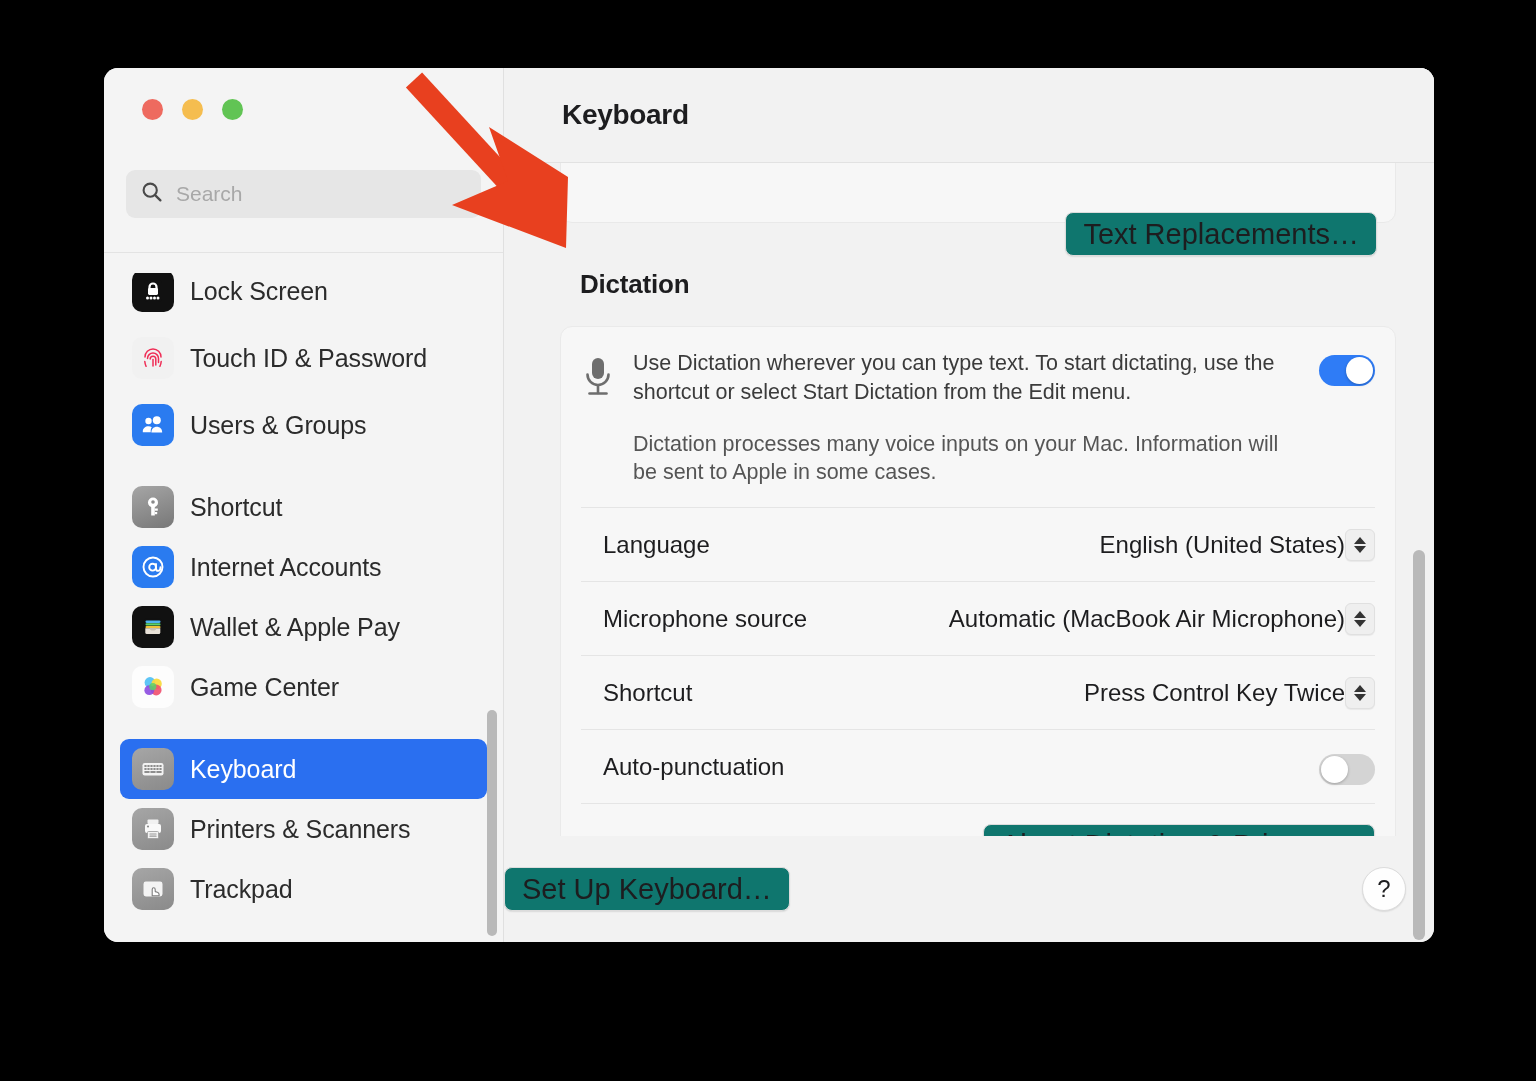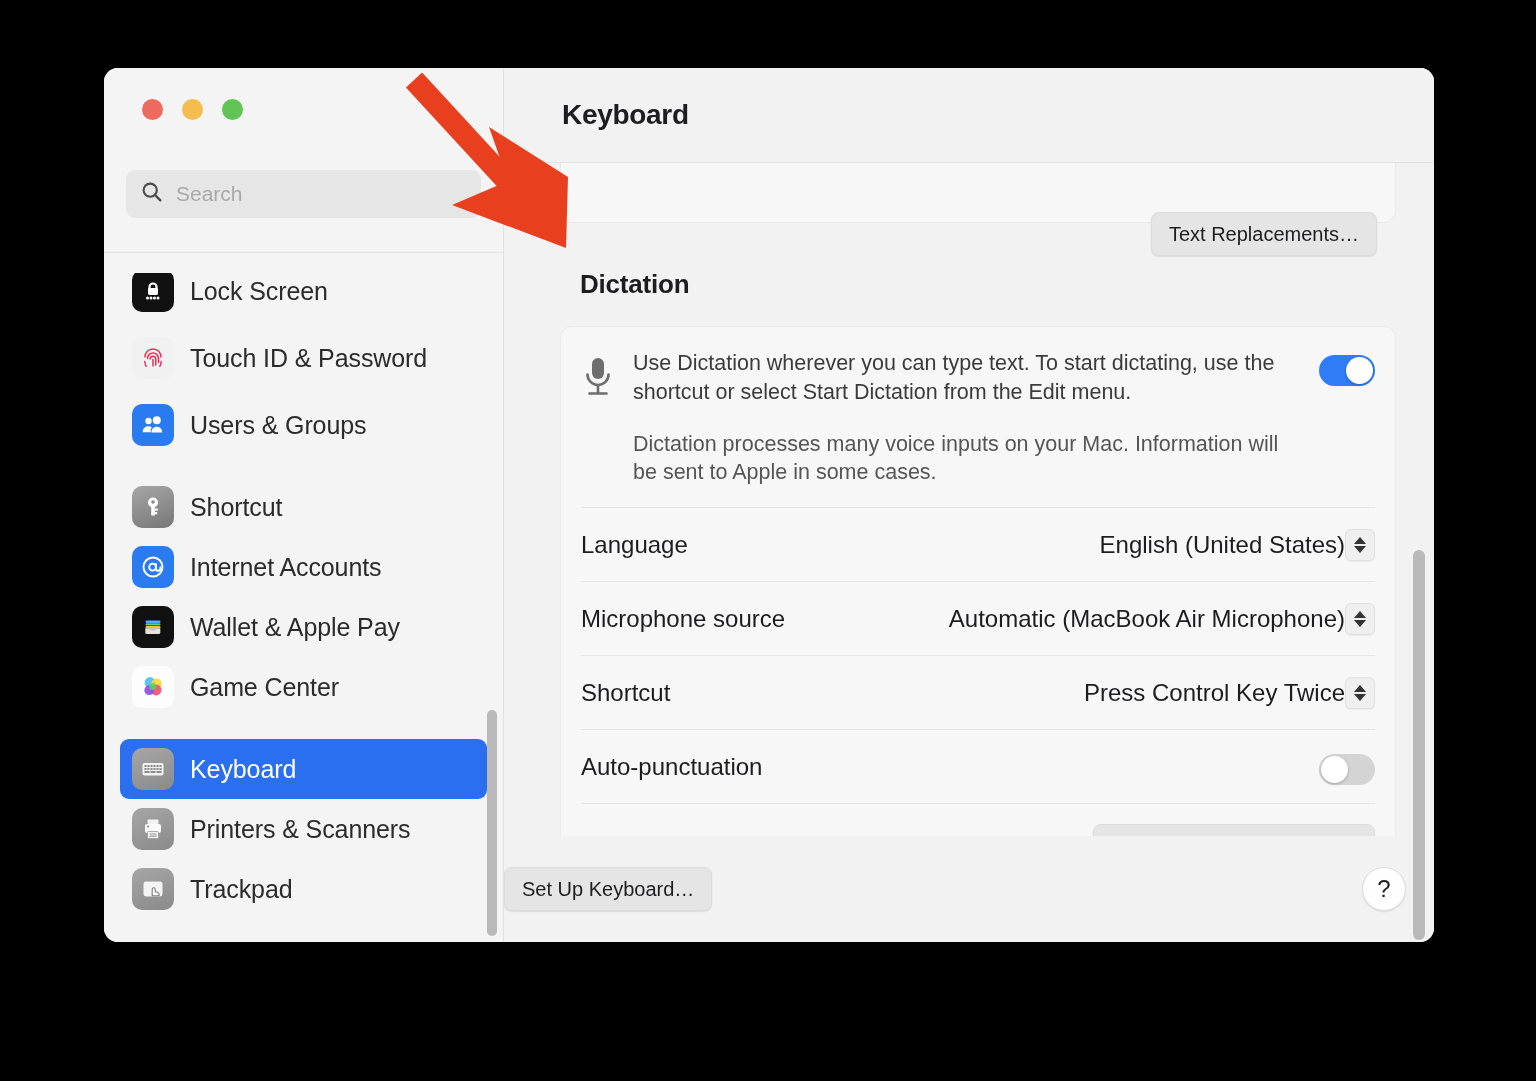--- a/index.html
+++ b/index.html
@@ -164,27 +164,27 @@
     background: #f7f7f7;
     border: 1px solid #e9e9e9;
     border-radius: 12px;
     height: 112px;
     display: flex;
     align-items: flex-end;
     justify-content: flex-end;
     padding: 0 18px 12px 0;
   }
   .push-btn {
-    background: #e5e5e5;
+    background: #0f766e;
     border: 1px solid #dcdcdc;
     border-radius: 8px;
     height: 44px;
     padding: 0 17px;
     font-family: "Liberation Sans", sans-serif;
-    font-size: 20px;
+    font-size: 29px;
     color: #1d1d1f;
     box-shadow: 0 1px 1.5px rgba(0,0,0,.1);
     cursor: default;
     display: flex;
     align-items: center;
     white-space: nowrap;
   }
   .clipped-card .push-btn { position: relative; top: 46px; }
 
   .section-title {
@@ -243,21 +243,21 @@
   .toggle.on  .knob { right: 2px; }
   .toggle.off .knob { left: 2px; }
 
   .row {
     display: flex;
     align-items: center;
     justify-content: space-between;
     height: 74px;
     border-top: 1px solid #e5e5e5;
   }
-  .row-label { font-size: 24px; color: #1d1d1f; }
+  .row-label { font-size: 24px; color: #1d1d1f; margin-left: 22px; }
   .row-right { display: flex; align-items: center; }
   .row-value { font-size: 24px; color: #1d1d1f; }
 
   .stepper {
     width: 30px; height: 32px;
     background: #efefef;
     border: 1px solid #e0e0e0;
     border-radius: 6px;
     display: flex;
     flex-direction: column;

